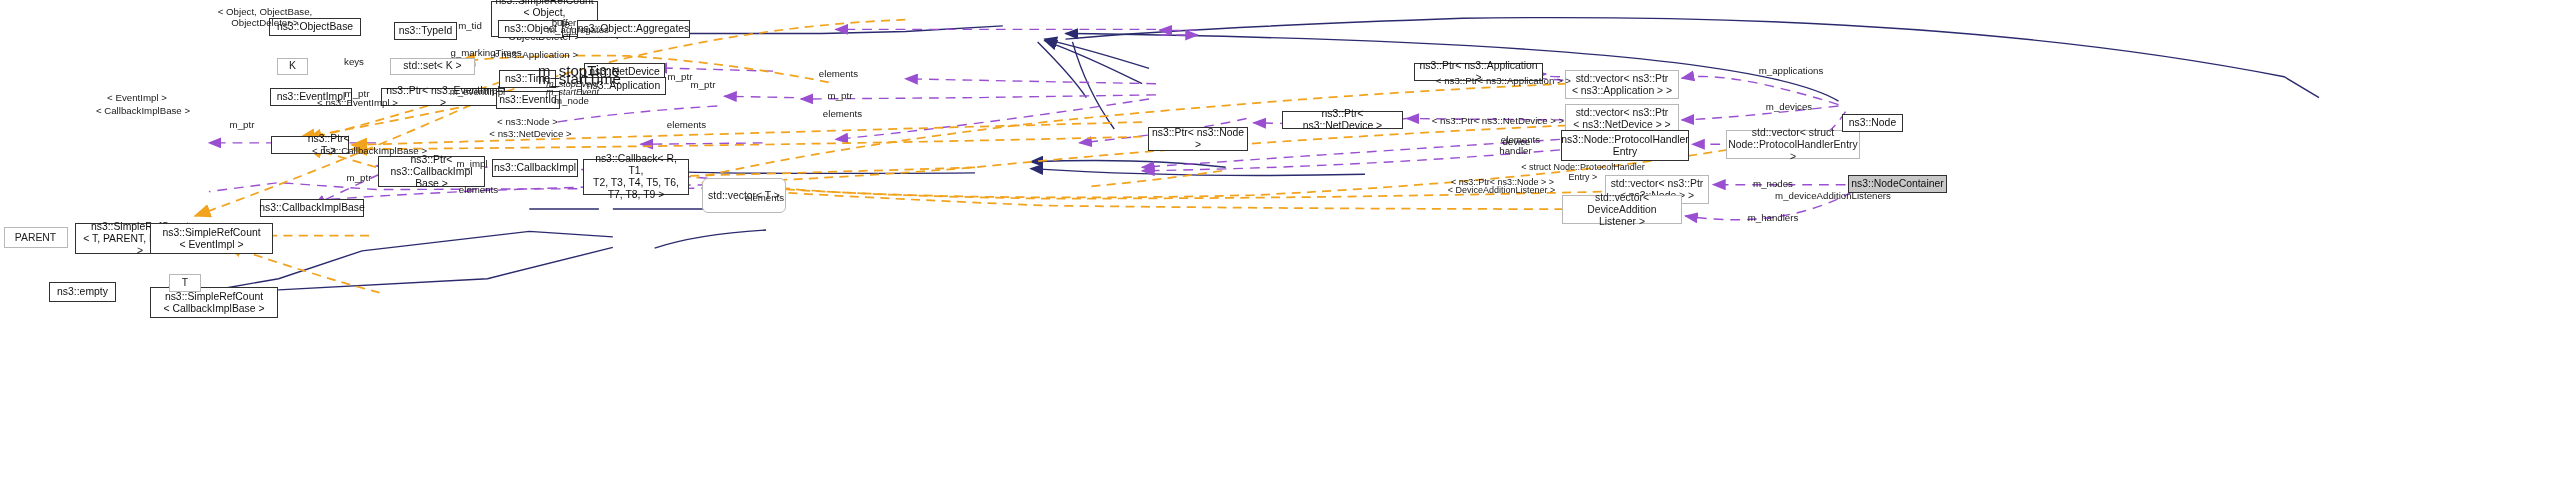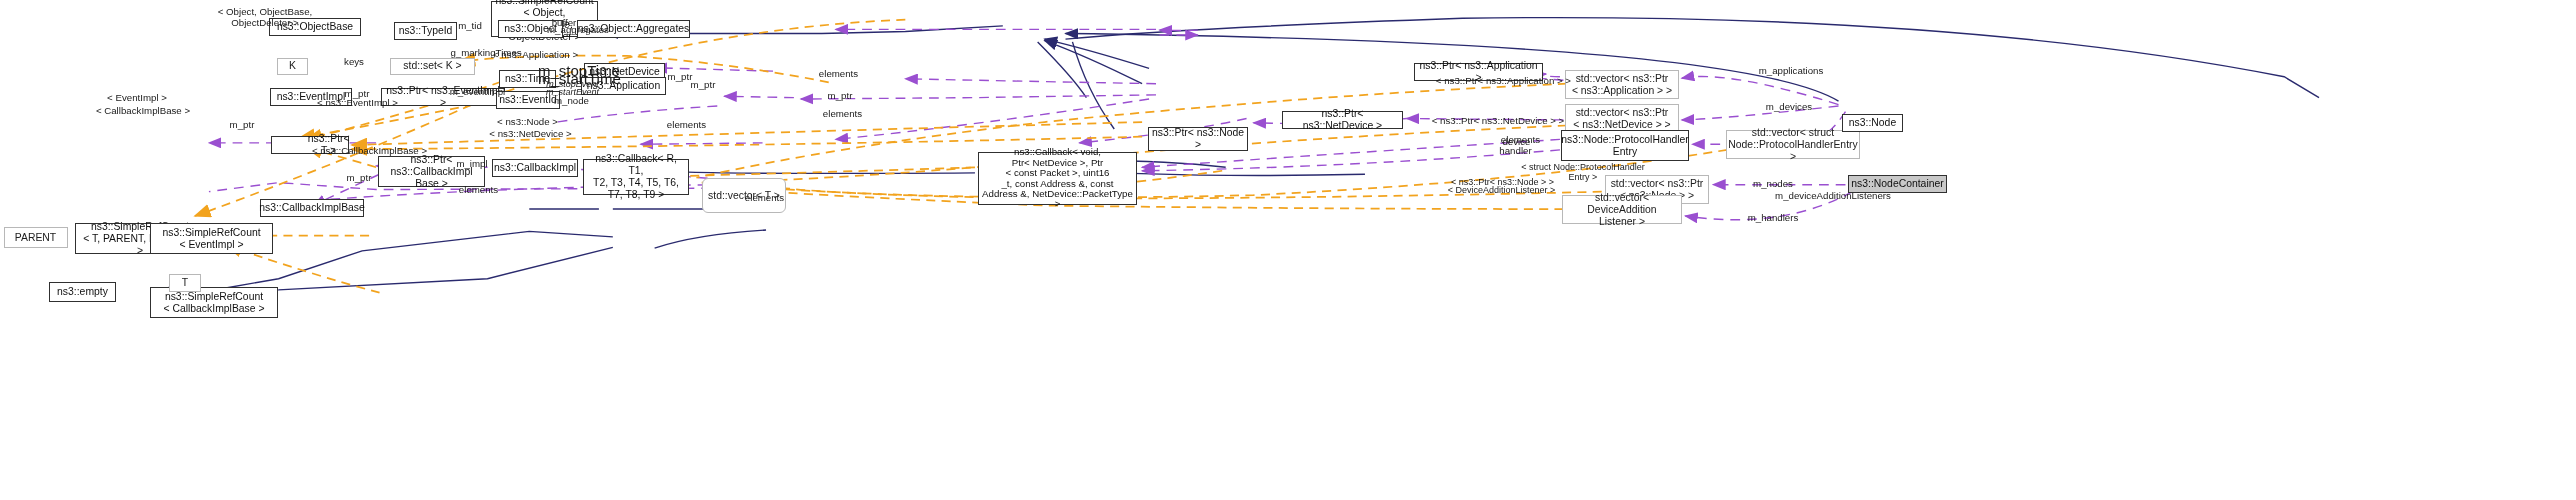--- a/index.html
+++ b/index.html
@@ -155,25 +155,20 @@
   <div class="node bold" style="left:499px;top:70px;width:57px;height:18px;">ns3::Time</div>
   <div class="node bold" style="left:496px;top:91px;width:64px;height:18px;">ns3::EventId</div>
   <div class="node bold" style="left:498px;top:20px;width:65px;height:18px;">ns3::Object</div>
   <div class="node bold" style="left:577px;top:19.5px;width:113px;height:18px;">ns3::Object::Aggregates</div>
   <div class="node bold" style="left:584px;top:63px;width:81px;height:18px;">ns3::NetDevice</div>
   <div class="node bold" style="left:581px;top:77px;width:85px;height:18px;">ns3::Application</div>
   <div class="node bold" style="left:492px;top:159px;width:86px;height:18px;">ns3::CallbackImpl</div>
   <div class="node bold" style="left:583px;top:159px;width:106px;height:36px;">ns3::Callback&lt; R, T1,
 T2, T3, T4, T5, T6,
 T7, T8, T9 &gt;</div>
-  <div class="node bold" style="left:978px;top:152px;width:159px;height:53px;font-size:9.7px;line-height:10.4px;">ns3::Callback&lt; void,
-Ptr&lt; NetDevice &gt;, Ptr
-&lt; const Packet &gt;, uint16
-_t, const Address &amp;, const
-Address &amp;, NetDevice::PacketType &gt;</div>
   <div class="node bold" style="left:1148px;top:111px;width:100px;height:24px;margin-top:16px;">ns3::Ptr&lt; ns3::Node &gt;</div>
   <div class="node bold" style="left:1282px;top:111px;width:121px;height:18px;">ns3::Ptr&lt; ns3::NetDevice &gt;</div>
   <div class="node bold" style="left:1414px;top:63px;width:129px;height:18px;">ns3::Ptr&lt; ns3::Application &gt;</div>
   <div class="node light" style="left:702px;top:178px;width:84px;height:35px;border-radius:6px;">std::vector&lt; T &gt;</div>
   <div class="node light" style="left:1565px;top:70px;width:114px;height:29px;">std::vector&lt; ns3::Ptr
 &lt; ns3::Application &gt; &gt;</div>
   <div class="node light" style="left:1565px;top:104px;width:114px;height:29px;">std::vector&lt; ns3::Ptr
 &lt; ns3::NetDevice &gt; &gt;</div>
   <div class="node bold" style="left:1561px;top:130px;width:128px;height:31px;">ns3::Node::ProtocolHandler
 Entry</div>

